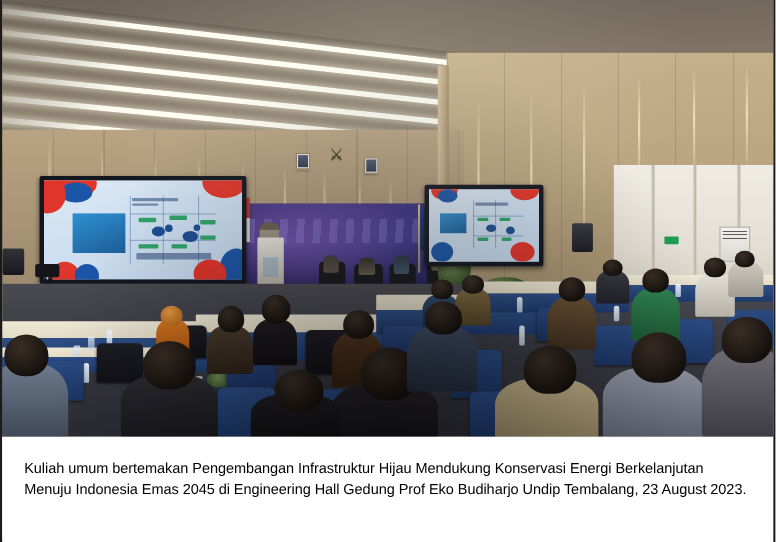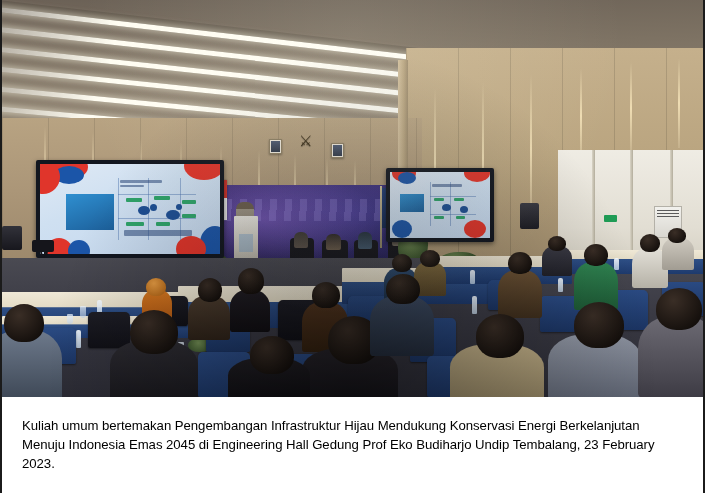--- a/index.html
+++ b/index.html
@@ -575,16 +575,16 @@
     <div class="torso" style="left:226px; top:358px; width:82px; height:44px; background:linear-gradient(180deg,#1f1d22,#0e0d11);"></div>
     <div class="head" style="left:248px; top:336px; width:44px; height:38px;"></div>
 
     <div class="torso" style="left:368px; top:296px; width:64px; height:60px; background:linear-gradient(180deg,#3d4b62,#232c3b);"></div>
     <div class="head" style="left:384px; top:274px; width:34px; height:30px;"></div>
 
     <div class="grain"></div>
   </div>
 
   <div id="caption">
-    <p>Kuliah umum bertemakan Pengembangan Infrastruktur Hijau Mendukung Konservasi Energi Berkelanjutan Menuju Indonesia Emas 2045 di Engineering Hall Gedung Prof Eko Budiharjo Undip Tembalang, 23 February 2023.</p>
+    <p>Kuliah umum bertemakan Pengembangan Infrastruktur Hijau Mendukung Konservasi Energi Berkelanjutan Menuju Indonesia Emas 2045 di Engineering Hall Gedung Prof Eko Budiharjo Undip Tembalang, 23 August 2023.</p>
   </div>
 
 </div>
 
 </body></html>

